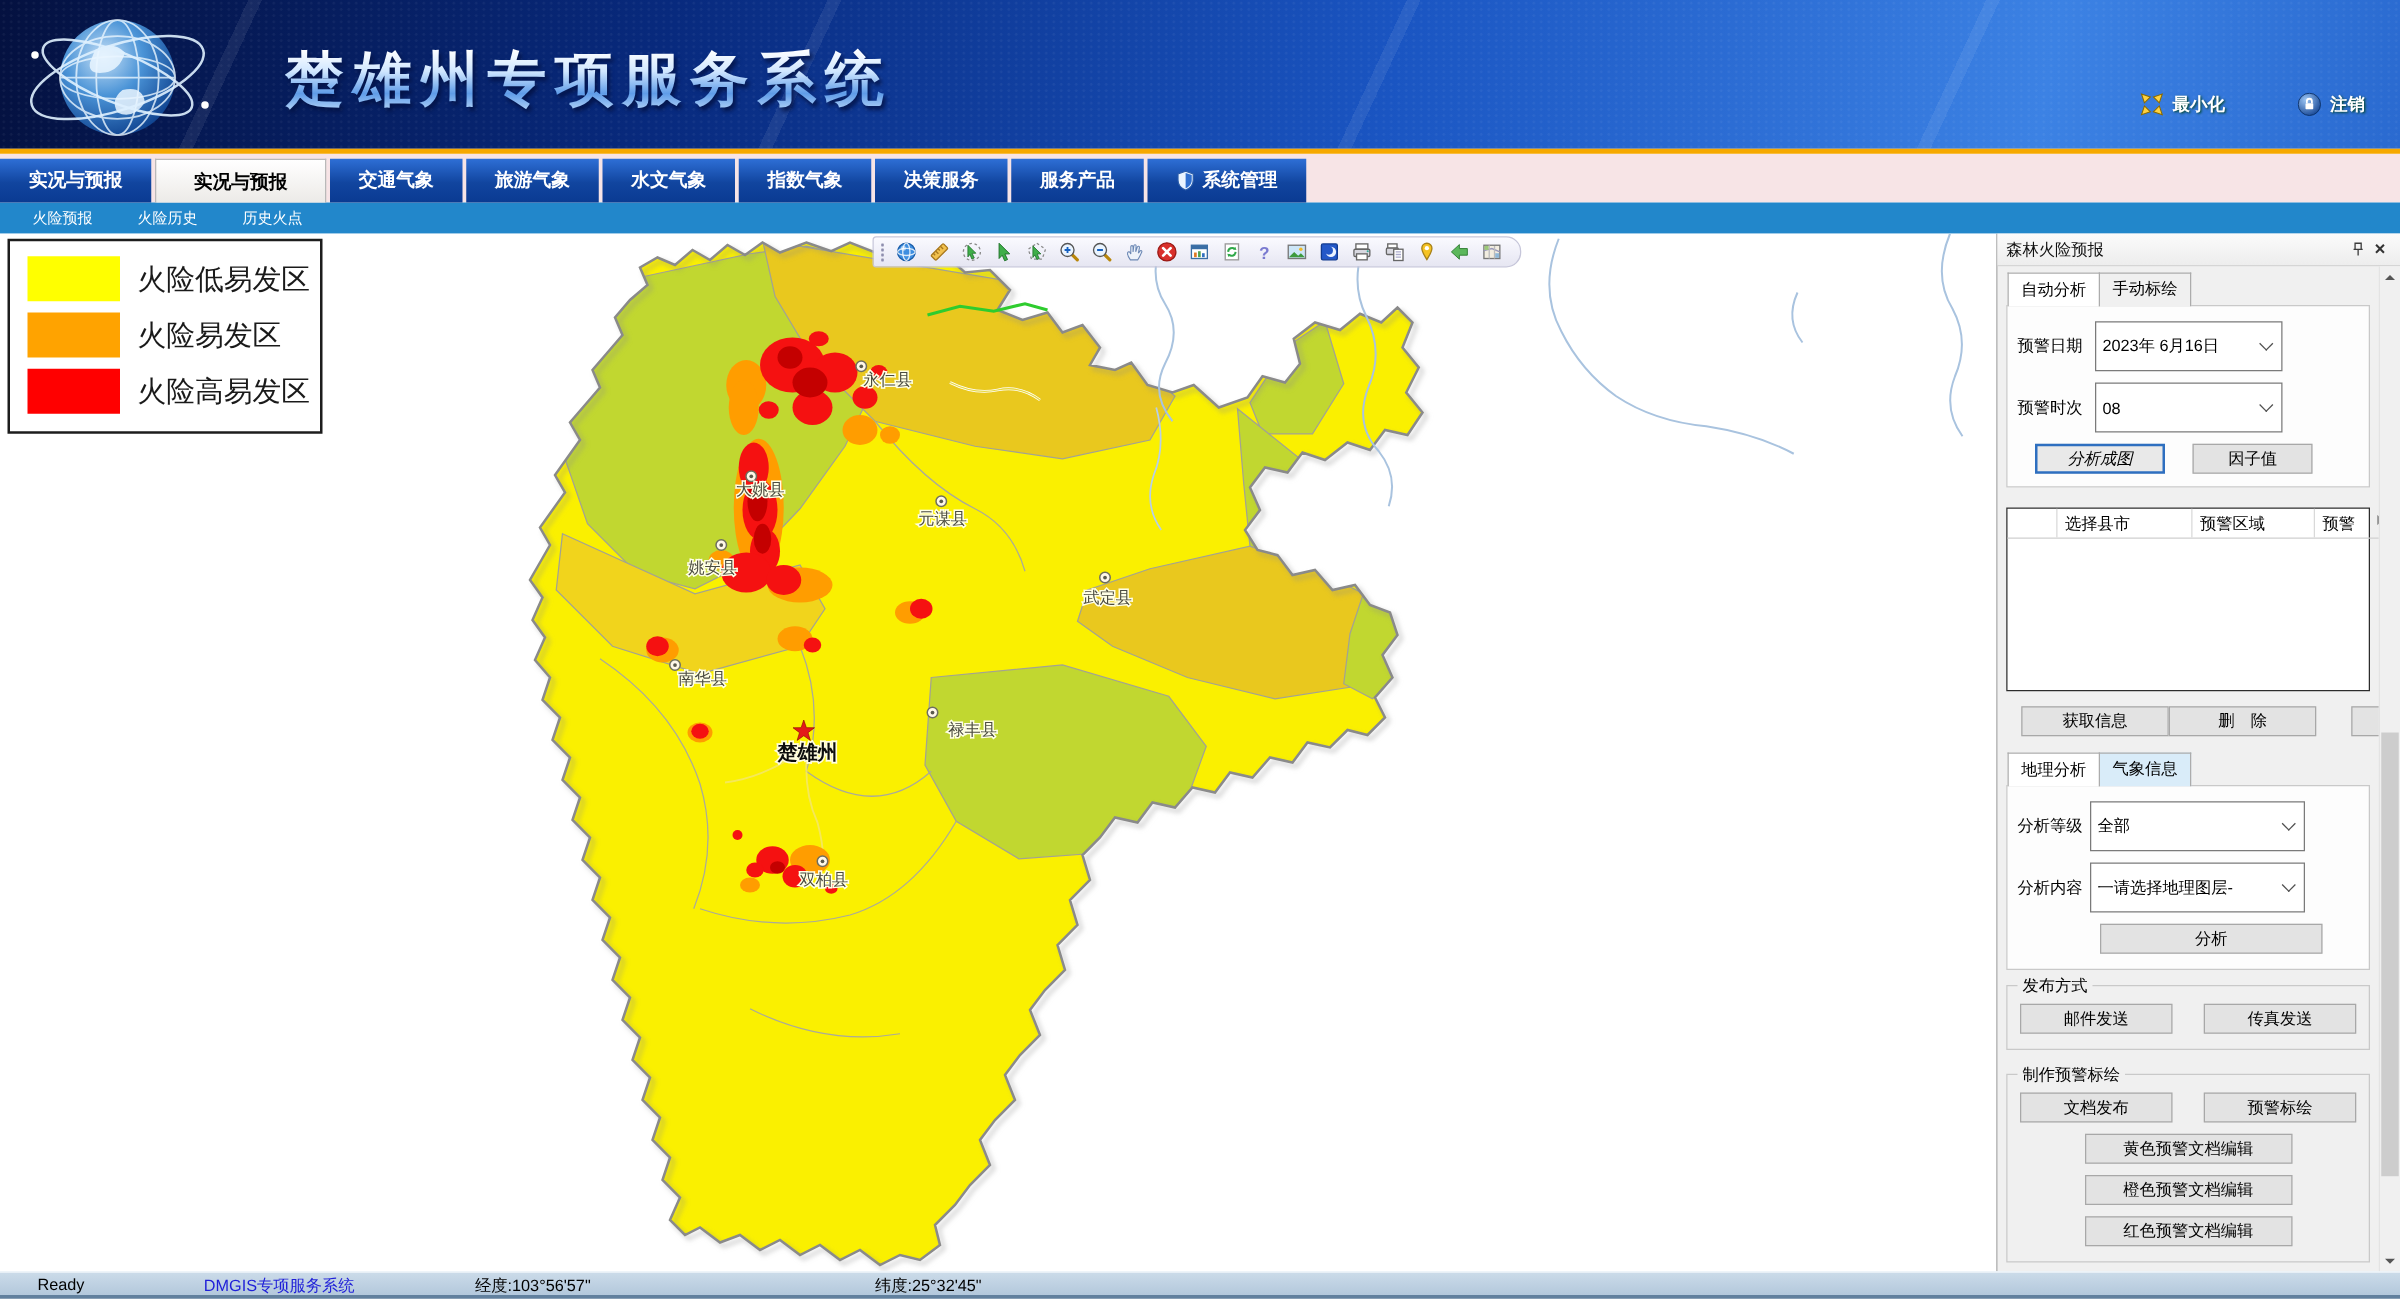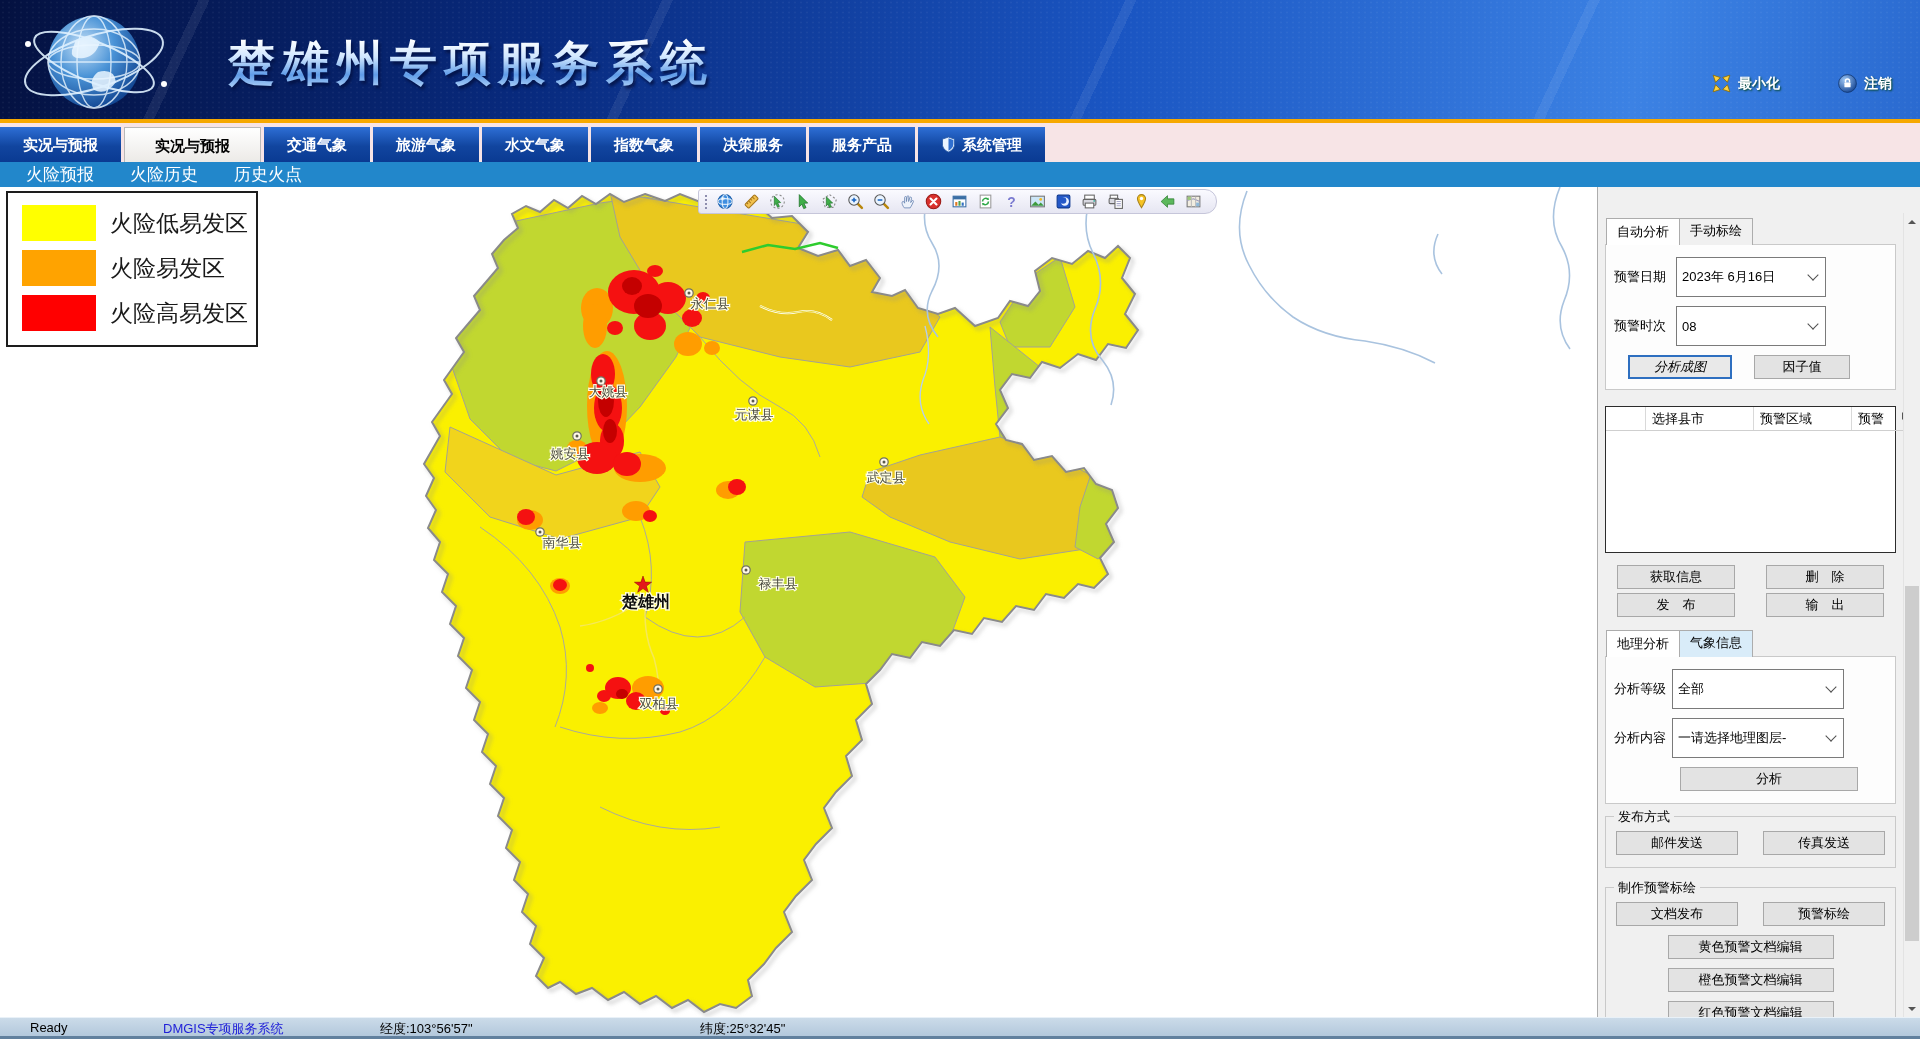--- a/index.html
+++ b/index.html
@@ -31,21 +31,21 @@
   .tab { height:35px; line-height:35px; padding:0 23px; margin-right:3px;
     background:linear-gradient(180deg,#2e6fd6 0%,#11459f 55%,#0a3a92 100%);
     color:#fff; font-size:15px; font-weight:bold; cursor:pointer; white-space:nowrap;
     display:flex; align-items:center; gap:6px; }
   .tab.active { background:linear-gradient(180deg,#ffffff,#eceae7);
     color:#000; border:1px solid #b9b9b9; border-bottom:none; padding:0 30px; }
 
   
   .submenu { width:1920px; height:25px; background:#2287cb; display:flex;
     align-items:center; padding-left:26px; gap:36px; }
-  .submenu-item { color:#fff; font-size:17px; cursor:pointer; }
+  .submenu-item { color:#fff; font-size:12px; cursor:pointer; }
 
   
   .content { position:relative; width:1920px; height:830px; background:#fff; }
   .map-area { position:absolute; left:0; top:0; width:1597px; height:830px; overflow:hidden; background:#fff; }
   .map-svg { position:absolute; left:0; top:0; }
 
   
   .legend { position:absolute; left:6px; top:4px; width:252px; background:#fff;
     border:2px solid #1d1d1d; padding:12px 14px; z-index:5; }
   .legend-row { display:flex; align-items:center; gap:14px; margin-bottom:9px; }
@@ -114,21 +114,21 @@
   .hscroll { height:16px; flex:none; background:#f0f0f0; border-top:1px solid #dcdcdc;
     position:relative; }
   .hs-btn { position:absolute; top:0; width:16px; height:15px; display:flex;
     align-items:center; justify-content:center; cursor:pointer; }
   .hs-thumb { position:absolute; left:17px; top:1px; width:168px; height:13px; background:#cdcdcd; cursor:pointer; }
   .tri-left { width:0;height:0;border:4px solid transparent;border-right-color:#555;border-left:none; }
   .tri-right{ width:0;height:0;border:4px solid transparent;border-left-color:#555;border-right:none; }
   .tri-up   { width:0;height:0;border:4px solid transparent;border-bottom-color:#555;border-top:none; }
   .tri-down { width:0;height:0;border:4px solid transparent;border-top-color:#555;border-bottom:none; }
 
-  .btn-grid { margin-top:12px; display:flex; flex-direction:column; gap:4px; }
+  .btn-grid { margin-top:12px; display:flex; flex-direction:row; gap:4px; }
   .bg-row { display:flex; justify-content:space-between; padding:0 12px; }
   .bg-row .btn { width:118px; }
 
   .sec2 { margin-top:13px; }
   .gb2 { margin-top:-1px; padding:12px 8px 12px 8px; background:#fdfdfd; }
   .gb2 .flabel { width:58px; }
   .analyze-btn { display:block; margin:4px 0 0 66px; width:178px; }
 
   .titled-group { margin-top:19px; border:1px solid #c9c9c9; padding:14px 8px 12px 8px; position:relative; }
   .tg-label { position:absolute; top:-9px; left:8px; background:#f0f0f0; padding:0 4px; color:#000; }
@@ -530,20 +530,29 @@
             <path d="M2 7 L8 5.5 L14 8" stroke="#99b" fill="none"></path>
             <path d="M6 3 v10 M10 3.5 v9.5" stroke="#bbb"></path>
             <rect x="2.5" y="3.5" width="3" height="3" fill="#9cc978"></rect>
             <rect x="10.5" y="9" width="3" height="3.5" fill="#8fb8d8"></rect>
           </svg>
         </span>
       </div>
   </div>
 
   <div class="right-panel">
+    <div class="panel-header">
+      <span class="panel-title">森林火险预报</span>
+      <span class="ph-icon">
+        <svg width="13" height="13" viewBox="0 0 16 16">
+            <path d="M5 2 h6 v6 h-6 z M8 8 v6 M3.5 8 h9" stroke="#3c3c3c" stroke-width="1.3" fill="#f5f5f5"></path>
+          </svg>
+      </span>
+      <span class="ph-icon">×</span>
+    </div>
 
     <div class="panel-body">
 
       <div class="ctl-tabs">
         <div class="ctab active">自动分析</div>
         <div class="ctab">手动标绘</div>
       </div>
       <div class="group-box gb1">
         <div class="frow">
           <span class="flabel">预警日期</span>

